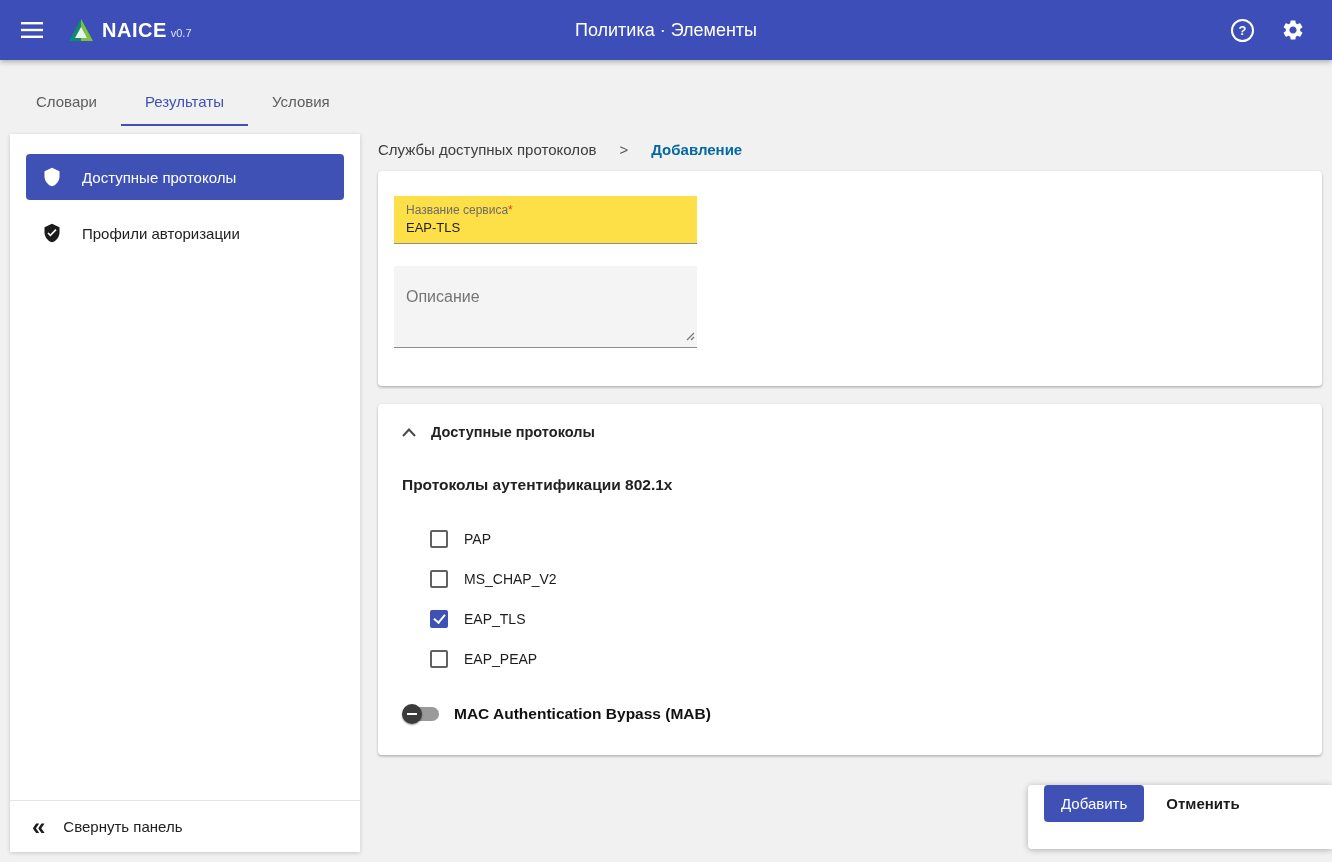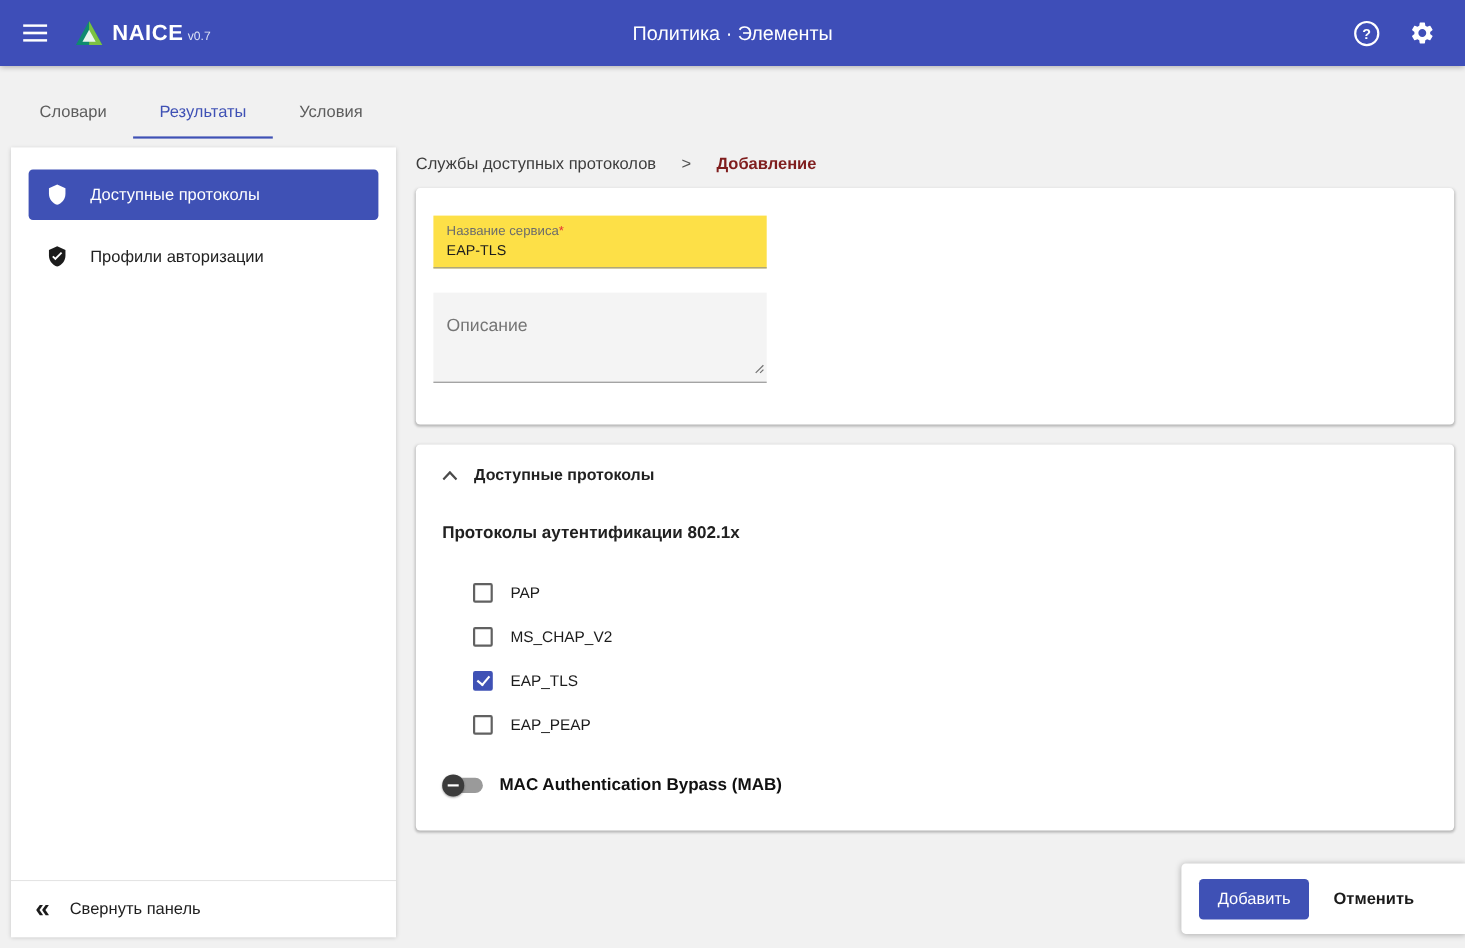--- a/index.html
+++ b/index.html
@@ -37,21 +37,21 @@
   .collapse-row { position:absolute; bottom:0; left:0; right:0; height:52px; border-top:1px solid #e4e4e4;
                   display:flex; align-items:center; padding:0 22px; font-size:15px; font-weight:500;
                   background:#fff; cursor:pointer; }
   .collapse-glyph { font-size:24px; margin-right:18px; line-height:0.8; color:#1b1b1b; font-weight:bold; }
 
   
   .content { position:absolute; top:134px; left:378px; right:10px; }
   .breadcrumb { font-size:15px; margin:7px 0 13px; display:flex; gap:23px; align-items:center; }
   .crumb-parent { color:#3d3d3d; cursor:pointer; }
   .crumb-sep { color:#555; }
-  .crumb-current { color:#7f1d1d; font-weight:600; }
+  .crumb-current { color:#0369a1; font-weight:600; }
 
   .card { background:#fff; border-radius:4px; box-shadow:0 1px 3px rgba(0,0,0,.2), 0 2px 2px rgba(0,0,0,.09); }
   .form-card { padding:25px 16px 38px; }
 
   .field { width:303px; background:#fde047; border-bottom:1px solid #8f8f8f; padding:7px 12px 8px; cursor:text; }
   .field-label { font-size:12px; color:#6b6b6b; }
   .req { color:#e53935; }
   .field-value { font-size:13px; margin-top:3px; color:#1d1d1d; }
 
   .textarea { width:303px; height:82px; background:#f4f4f4; border-bottom:1px solid #8f8f8f;
@@ -71,23 +71,23 @@
   .cbx-label { margin-left:16px; font-size:14px; color:#1c1c1c; }
 
   .toggle-row { margin-top:26px; display:flex; align-items:center; }
   .switch { width:34px; height:14px; border-radius:7px; background:#9a9a9a; position:relative; margin:0 3px; cursor:pointer; }
   .thumb { position:absolute; left:-3px; top:-3px; width:20px; height:20px; border-radius:50%;
            background:#3b3b3b; box-shadow:0 1px 2px rgba(0,0,0,.4); display:flex; align-items:center; justify-content:center; }
   .minus-bar { width:10px; height:2px; background:#fff; }
   .toggle-label { margin-left:12px; font-size:15.5px; font-weight:bold; color:#111; }
 
   
-  .actions-card { position:absolute; right:0; bottom:13px; width:258px; height:64px; background:#fff;
+  .actions-card { position:absolute; right:0; bottom:13px; width:304px; height:64px; background:#fff;
                   border-radius:4px 0 0 4px; box-shadow:0 1px 6px rgba(0,0,0,.28); display:flex;
-                  align-items:center; padding-left:16px; gap:14px; z-index:5;margin-top:32px; }
+                  align-items:flex-start; padding-left:16px; gap:14px; z-index:5;margin-top:32px; }
   .btn-primary { background:var(--primary,#3f51b5); color:#fff; border:none; border-radius:4px;
                  padding:10px 17px; font-size:15px; font-weight:500; font-family:inherit; cursor:pointer; }
   .btn-text { background:none; border:none; font-size:15px; font-weight:bold; color:#1b1b1b;
               font-family:inherit; cursor:pointer; padding:10px 8px; }
 </style>
 </head>
 <body>
 
 <div class="screen">
 

